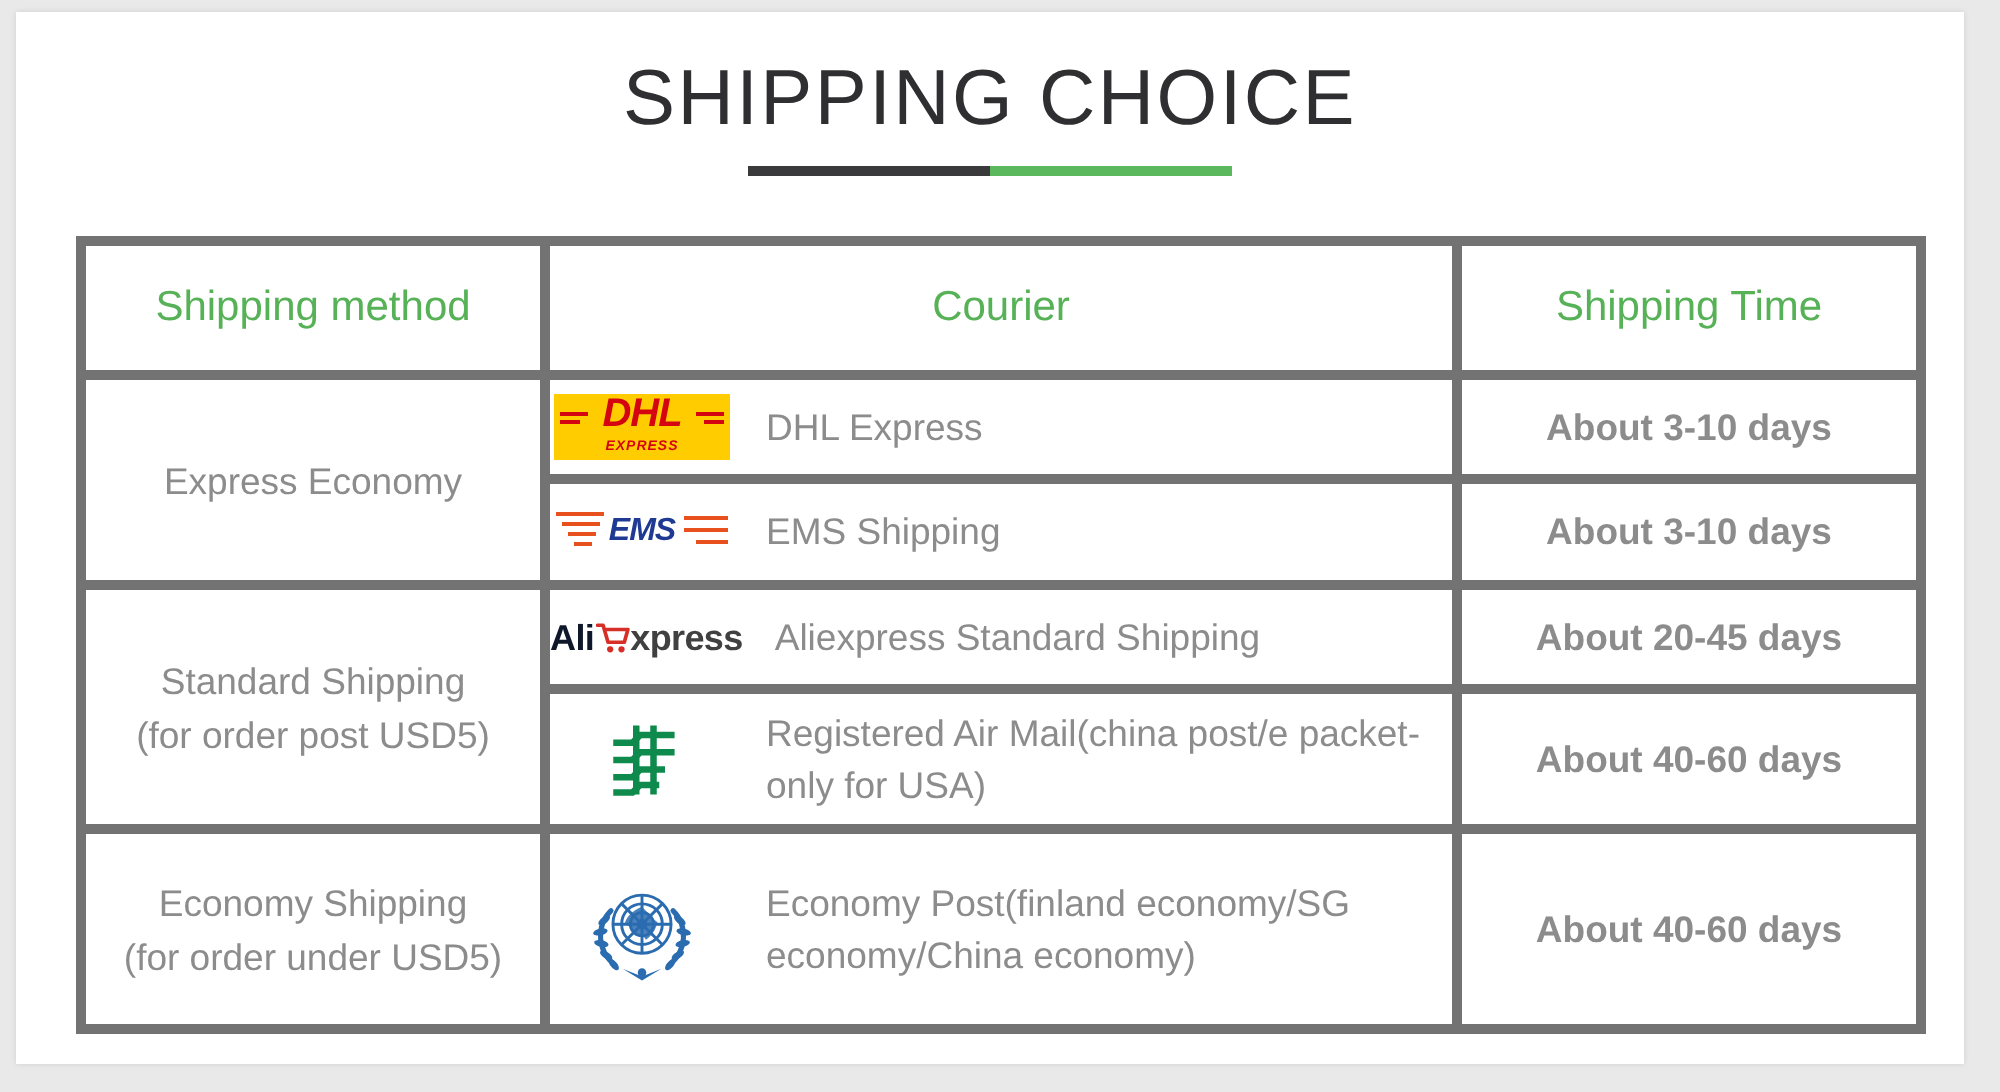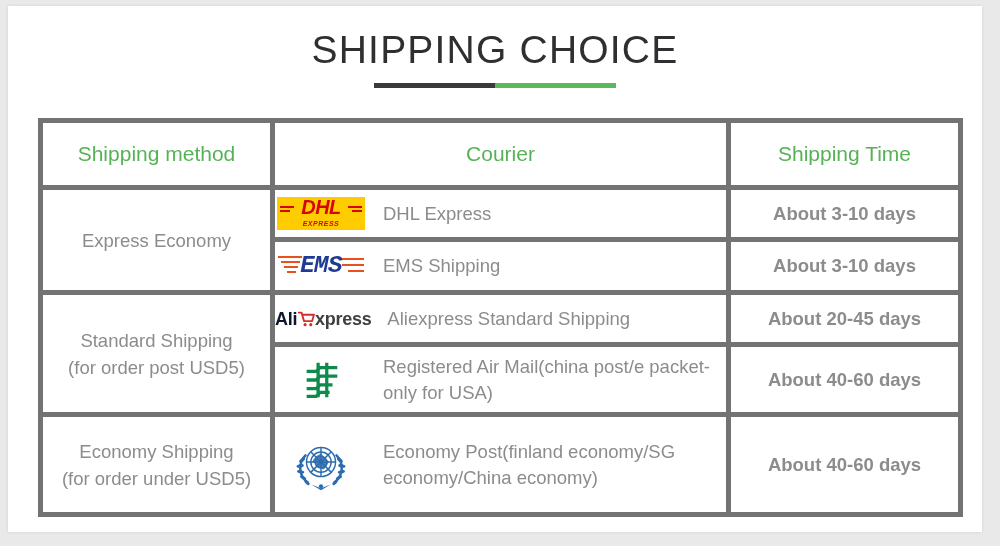--- a/index.html
+++ b/index.html
@@ -172,26 +172,25 @@
     height: 30px;
     position: relative;
   }
   .ems .ems-text {
     position: absolute;
     left: 50%;
     top: 50%;
     transform: translate(-50%,-50%);
     font-style: italic;
     font-weight: bold;
-    font-size: 24px;
+    font-size: 16px;
     letter-spacing: -0.5px;
     color: #1f3a93;
     line-height: 20px;
     z-index: 2;
-    font-family: Liberation Mono, monospace;
   }
   .ems .bar {
     position: absolute;
     height: 2.4px;
     background: #e8501e;
   }
   .ems .bl1 { left: 2px;  top: 5px;  width: 24px; }
   .ems .bl2 { left: 5px;  top: 10px; width: 19px; }
   .ems .bl3 { left: 8px;  top: 15px; width: 14px; }
   .ems .bl4 { left: 11px; top: 20px; width: 9px;  }

